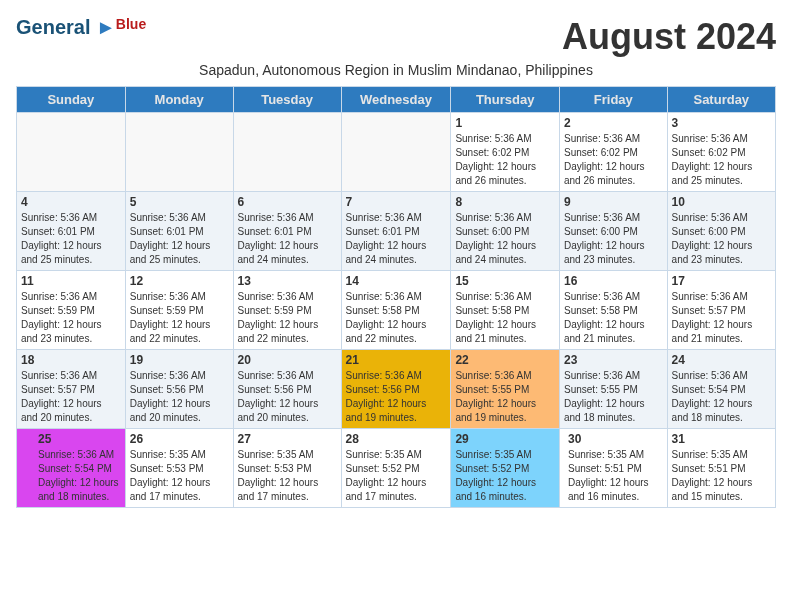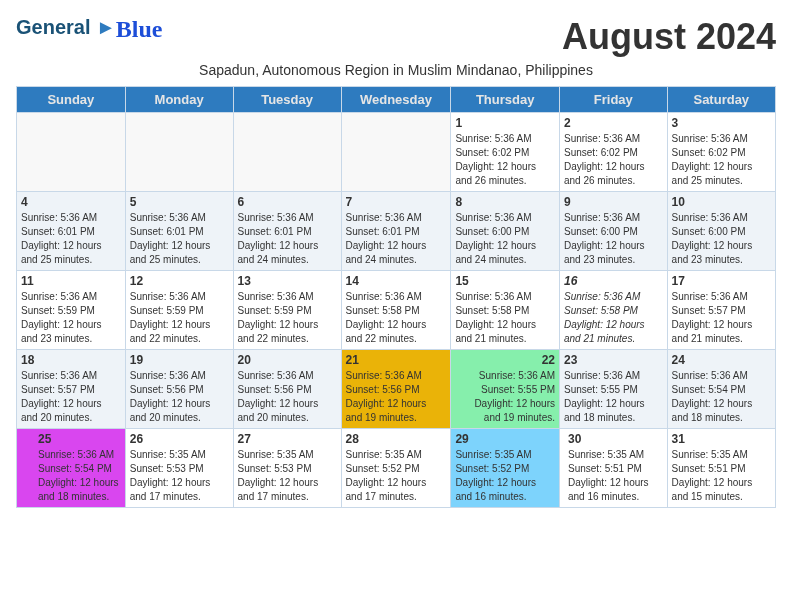--- a/index.html
+++ b/index.html
@@ -40,21 +40,21 @@
 
 <div class="page">
   <div class="header">
     <div class="logo">
       <div class="logo-row">
         <span style="font-size:20px;font-weight:bold;color:#1a5276;">General
           <span style="color:#2e7bbf;">►</span>
         </span>
       </div>
       <div style="display:flex;align-items:center;">
-        <span style="font-size:24px;font-weight:bold;color:#1d4ed8;margin-left:0;font-family:Liberation Serif, serif;">Blue</span>
+        <span style="font-size:14px;font-weight:bold;color:#b91c1c;margin-left:0;">Blue</span>
       </div>
     </div>
     <div class="month-title">August 2024</div>
   </div>
   <div class="sub-title">Sapadun, Autonomous Region in Muslim Mindanao, Philippines</div>
   <table class="calendar">
     <thead>
       <tr>
         <th>Sunday</th>
         <th>Monday</th>
@@ -173,21 +173,21 @@
 Daylight: 12 hours
 and 22 minutes.</div>
           </td>
           <td style="background: rgb(255, 255, 255);">
             <div class="day-num">15</div>
             <div class="day-info" style="white-space: pre-line;">Sunrise: 5:36 AM
 Sunset: 5:58 PM
 Daylight: 12 hours
 and 21 minutes.</div>
           </td>
-          <td style="background: rgb(255, 255, 255); font-style: italic;">
+          <td style="background: rgb(255, 255, 255);">
             <div class="day-num">16</div>
             <div class="day-info" style="white-space: pre-line;">Sunrise: 5:36 AM
 Sunset: 5:58 PM
 Daylight: 12 hours
 and 21 minutes.</div>
           </td>
           <td style="background: rgb(255, 255, 255);">
             <div class="day-num">17</div>
             <div class="day-info" style="white-space: pre-line;">Sunrise: 5:36 AM
 Sunset: 5:57 PM
@@ -217,21 +217,21 @@
 Daylight: 12 hours
 and 20 minutes.</div>
           </td>
           <td style="background: #eab308;">
             <div class="day-num">21</div>
             <div class="day-info" style="white-space: pre-line;">Sunrise: 5:36 AM
 Sunset: 5:56 PM
 Daylight: 12 hours
 and 19 minutes.</div>
           </td>
-          <td style="background: #86efac; text-align: right;">
+          <td style="background: #fdba74;">
             <div class="day-num">22</div>
             <div class="day-info" style="white-space: pre-line;">Sunrise: 5:36 AM
 Sunset: 5:55 PM
 Daylight: 12 hours
 and 19 minutes.</div>
           </td>
           <td style="background: rgb(238, 243, 248);">
             <div class="day-num">23</div>
             <div class="day-info" style="white-space: pre-line;">Sunrise: 5:36 AM
 Sunset: 5:55 PM

